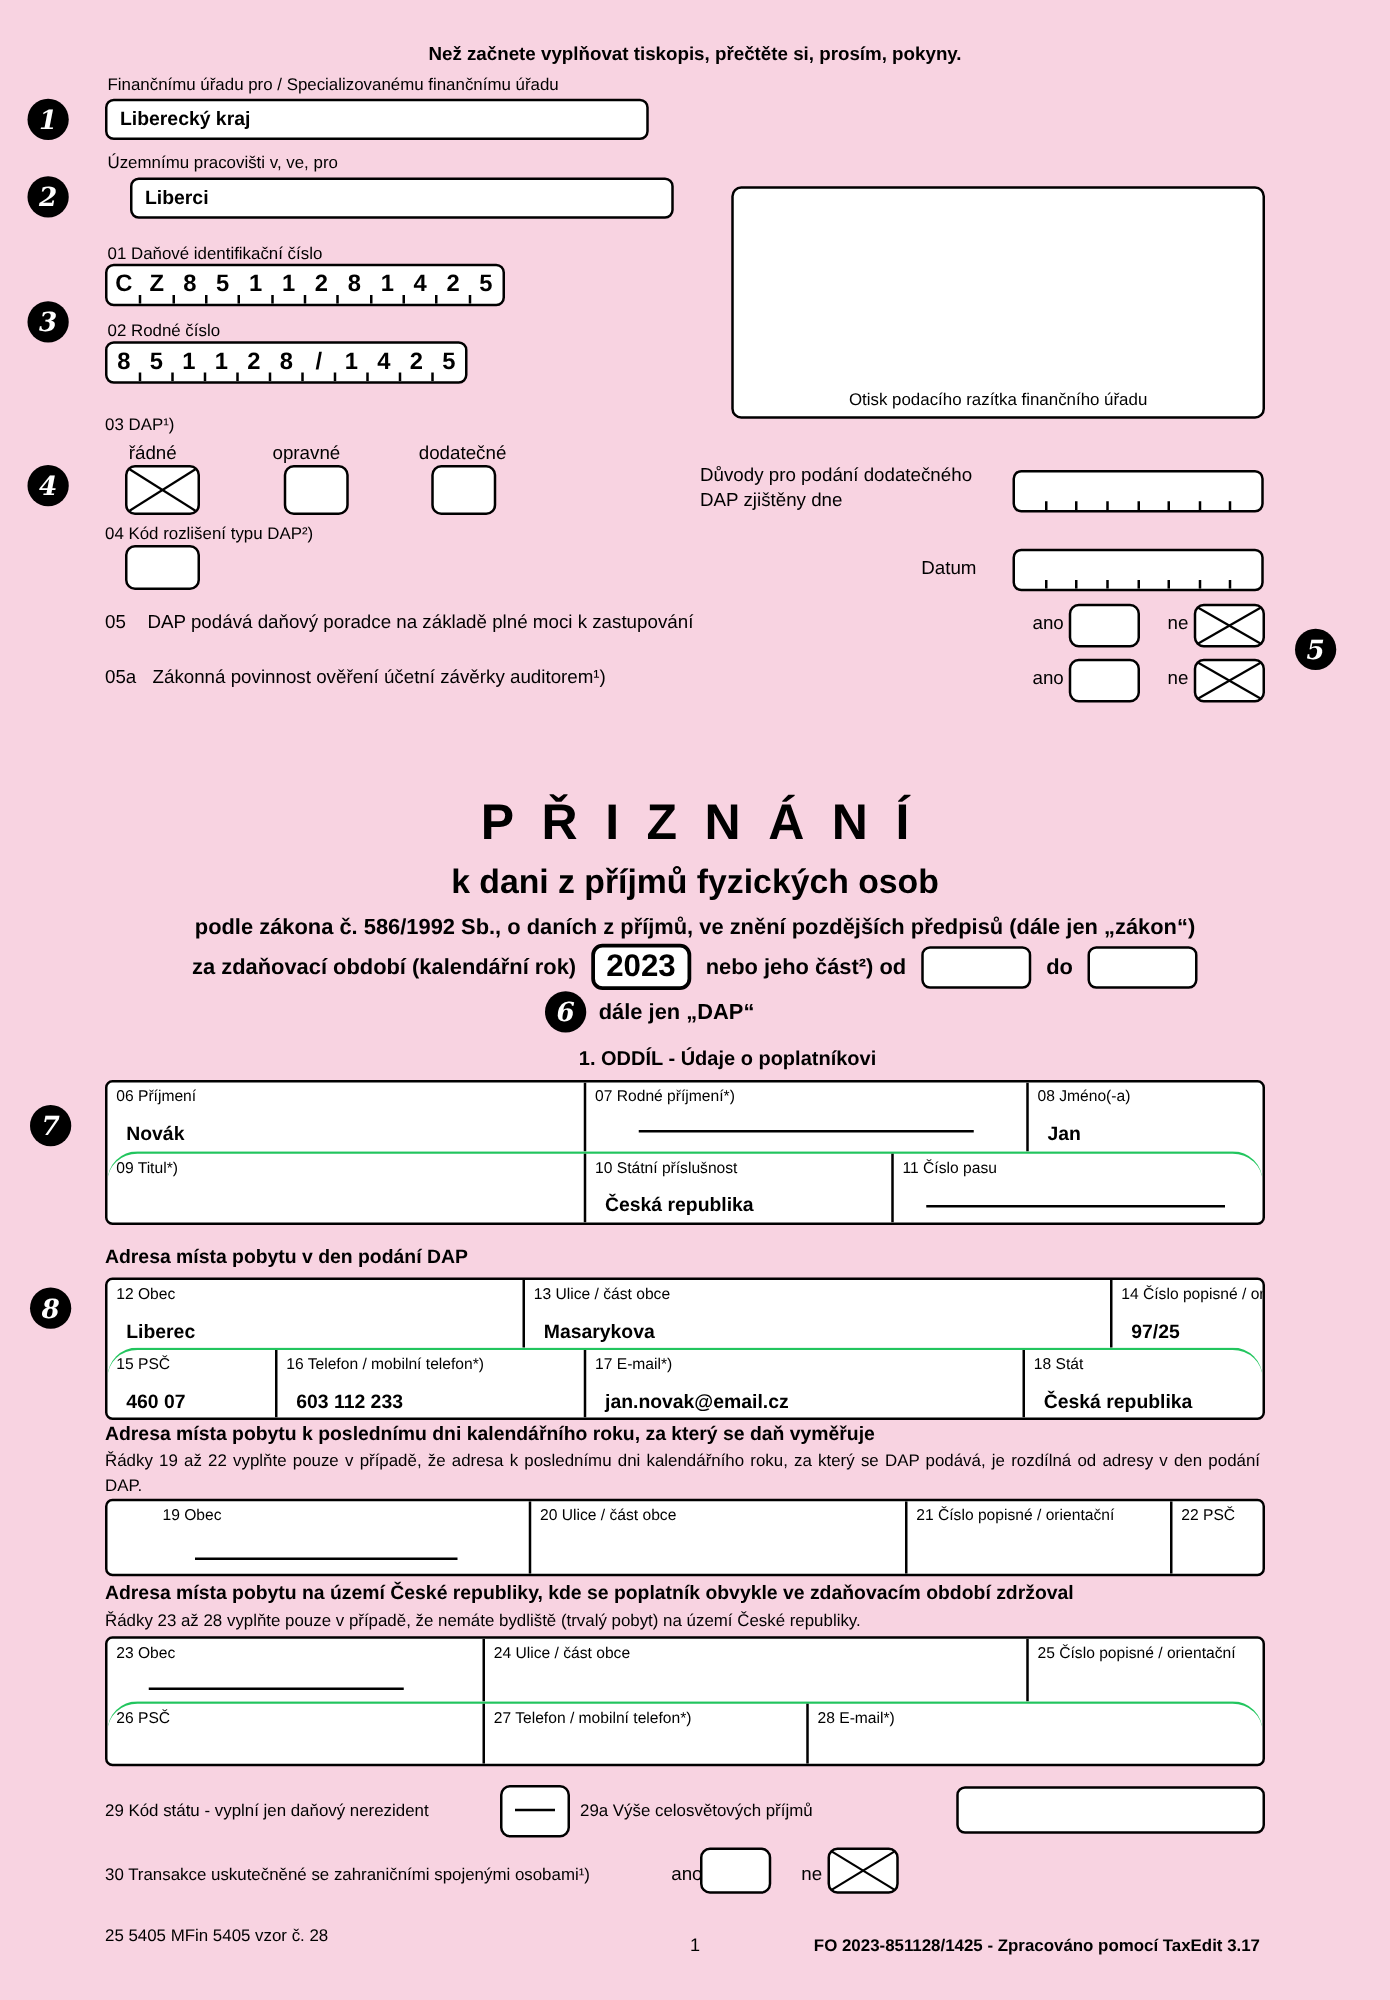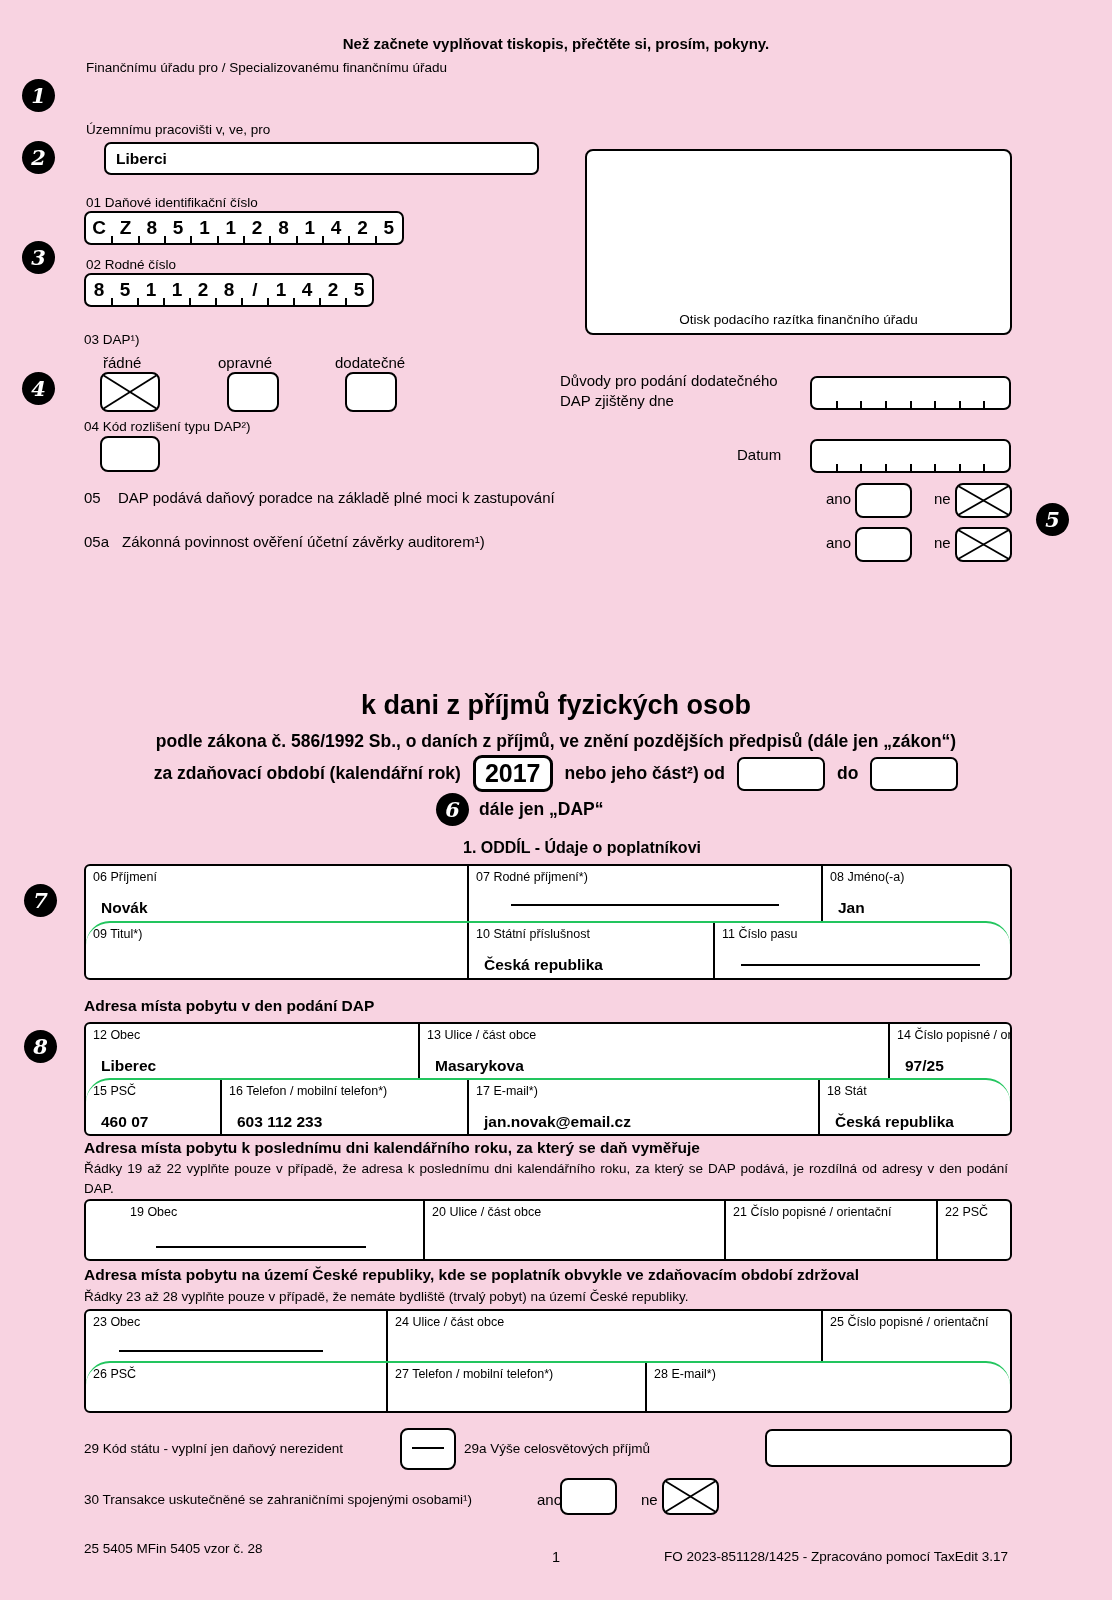--- a/index.html
+++ b/index.html
@@ -67,20 +67,23 @@
   <div class="badge" style="left:22px; top:79px;">1</div>
   <div class="badge" style="left:22px; top:141px;">2</div>
   <div class="badge" style="left:22px; top:241px;">3</div>
   <div class="badge" style="left:22px; top:372px;">4</div>
   <div class="badge" style="left:1036px; top:503px;">5</div>
   <div class="badge" style="left:436px; top:793px;">6</div>
   <div class="badge" style="left:24px; top:884px;">7</div>
   <div class="badge" style="left:24px; top:1030px;">8</div>
 
   <div class="abs lbl13" style="left:86px; top:60px;">Finančnímu úřadu pro / Specializovanému  finančnímu úřadu</div>
+  <div class="fieldbox" style="left:84px; top:79px; width:421px; height:29px;">
+    <span>Liberecký kraj</span>
+  </div>
 
   <div class="abs lbl13" style="left:86px; top:122px;">Územnímu pracovišti v, ve, pro</div>
   <div class="fieldbox" style="left:84px; top:142px; width:421px; height:29px;margin-left:20px;">
     <span>Liberci</span>
   </div>
 
   <div class="abs lbl13" style="left:86px; top:195px;">01  Daňové identifikační číslo</div>
   <div class="comb" style="left:84px; top:211px; width:316px; height:30px;">
       <span class="comb-cell">C</span>
       <span class="comb-cell">Z</span>
@@ -182,26 +185,27 @@
     
   </div>
   <div class="abs txt15" style="left:934px; top:534px;">ne</div>
   <div class="chk checked" style="left:955px; top:527px; width:53px; height:31px;">
     <svg viewBox="0 0 100 100" preserveAspectRatio="none">
         <line x1="3" y1="4" x2="97" y2="96" vector-effect="non-scaling-stroke"></line>
         <line x1="97" y1="4" x2="3" y2="96" vector-effect="non-scaling-stroke"></line>
       </svg>
   </div>
 
+  <div class="abs center title-main">PŘIZNÁNÍ</div>
   <div class="abs center title-sub">k dani z příjmů fyzických osob</div>
   <div class="abs center title-law">podle zákona č. 586/1992 Sb., o daních z příjmů, ve znění pozdějších předpisů (dále jen „zákon“)</div>
 
   <div class="period-row">
     <span>za zdaňovací období (kalendářní rok)</span>
-    <span class="yearbox">2017</span>
+    <span class="yearbox">2023</span>
     <span>nebo jeho část²) od</span>
     <span class="pbox"></span>
     <span>do</span>
     <span class="pbox"></span>
   </div>
 
   <div class="abs b" style="left:479px; top:799px; font-size:17.5px;">dále jen „DAP“</div>
 
   <div class="abs center b" style="top:839px; font-size:16px;margin-left:26px;">1. ODDÍL - Údaje o poplatníkovi</div>
 
@@ -334,15 +338,15 @@
   <div class="abs txt15" style="left:641px; top:1491px;">ne</div>
   <div class="chk checked" style="left:662px; top:1478px; width:53px; height:33px;">
     <svg viewBox="0 0 100 100" preserveAspectRatio="none">
         <line x1="3" y1="4" x2="97" y2="96" vector-effect="non-scaling-stroke"></line>
         <line x1="97" y1="4" x2="3" y2="96" vector-effect="non-scaling-stroke"></line>
       </svg>
   </div>
 
   <div class="abs footer" style="left:84px; top:1541px;">25 5405  MFin 5405 vzor č. 28</div>
   <div class="abs footer center" style="top:1549px; font-size:14.5px;">1</div>
-  <div class="abs footer" style="right:104px; top:1549px;">FO 2023-851128/1425 - Zpracováno pomocí TaxEdit 3.17</div>
+  <div class="abs footer" style="right:104px; top:1549px;font-weight:bold;">FO 2023-851128/1425 - Zpracováno pomocí TaxEdit 3.17</div>
 
 </div>
 
 </body></html>

